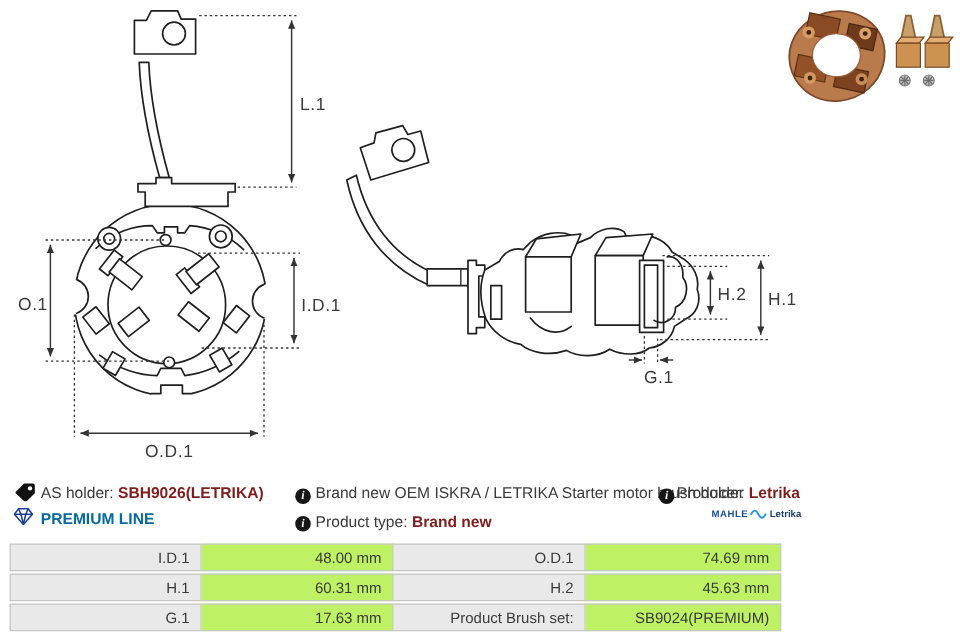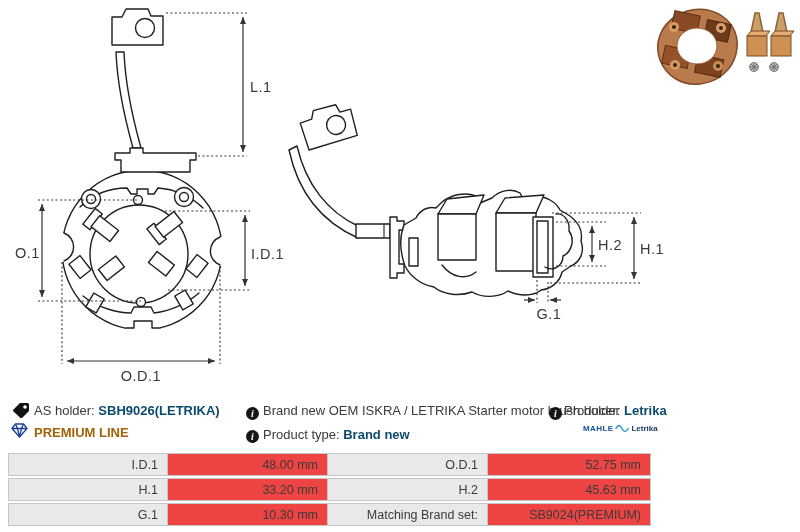--- a/index.html
+++ b/index.html
@@ -10,37 +10,37 @@
   
   #drawing-svg{position:absolute;left:0;top:0;}
   .ln{fill:#fff;stroke:#1f1f1f;stroke-width:1.4;stroke-linejoin:round;stroke-linecap:round;}
   .nf{fill:none;}
   .erase{fill:#fff;stroke:none;}
   .dot{fill:none;stroke:#333;stroke-width:1.1;stroke-dasharray:2 2.4;}
   .dim{fill:none;stroke:#333;stroke-width:1.2;}
   .dimtxt{fill:#3a3a3a;font-size:14.5px;letter-spacing:.5px;font-family:"Liberation Sans",sans-serif;}
   
   .irow{position:absolute;white-space:nowrap;font-size:13px;color:#3a3a3a;}
-  .irow b{color:#0c4a6e;font-weight:bold;}
-  .premium{font-weight:bold;color:#a16207;}
+  .irow b{color:#7f1d1d;font-weight:bold;}
+  .premium{font-weight:bold;color:#0369a1;}
   .icwrap{position:absolute;}
   .info-ic{display:inline-block;width:13px;height:13px;border-radius:50%;background:#161616;
     color:#fff;text-align:center;font:bold italic 10px/13px "Liberation Serif",serif;}
   .info-ic::after{content:"i";}
   
-  .brand{position:absolute;white-space:nowrap;display:flex;align-items:flex-start;gap:2px;}
+  .brand{position:absolute;white-space:nowrap;display:flex;align-items:flex-start;gap:2px;margin-left:10px;}
   .mahle{font-size:8px;font-weight:bold;color:#15509c;letter-spacing:.4px;}
   .letrika{font-size:8px;font-weight:bold;color:#1b3c66;}
   
   table.specs{position:absolute;left:8px;top:451px;width:643px;border-collapse:separate;
     border-spacing:0 2px;table-layout:fixed;font-size:12.5px;color:#3a3a3a;}
   table.specs td{height:21px;border:1px solid #c6c6c6;text-align:right;padding:0 9px 0 4px;}
   table.specs td+td{border-left:none;}
   td.lbl{background:#e9e9e9;}
-  td.val{background:#ef4444;padding-right:10px;}
+  td.val{background:#bef264;padding-right:10px;}
 </style>
 </head>
 <body>
 
 <svg id="drawing-svg" width="800" height="395" viewBox="0 0 800 395">
   <defs>
     <marker id="arr" markerUnits="userSpaceOnUse" markerWidth="8" markerHeight="7" refX="7" refY="3" orient="auto-start-reverse">
       <path d="M0,0 L7,3 L0,6 Z" fill="#333"></path>
     </marker>
   </defs>
@@ -259,28 +259,28 @@
       <col style="width:160px">
       <col style="width:160px">
       <col style="width:160px">
       <col style="width:163px">
     </colgroup>
   <tbody>
       <tr>
     <td class="lbl">I.D.1</td>
     <td class="val">48.00 mm</td>
     <td class="lbl">O.D.1</td>
-    <td class="val">52.75 mm</td>
+    <td class="val">74.69 mm</td>
   </tr>
   <tr>
     <td class="lbl">H.1</td>
-    <td class="val">33.20 mm</td>
+    <td class="val">60.31 mm</td>
     <td class="lbl">H.2</td>
     <td class="val">45.63 mm</td>
   </tr>
   <tr>
     <td class="lbl">G.1</td>
-    <td class="val">10.30 mm</td>
-    <td class="lbl">Matching Brand set:</td>
+    <td class="val">17.63 mm</td>
+    <td class="lbl">Product Brush set:</td>
     <td class="val">SB9024(PREMIUM)</td>
   </tr>
 </tbody>
   </table>
 
 </body></html>

